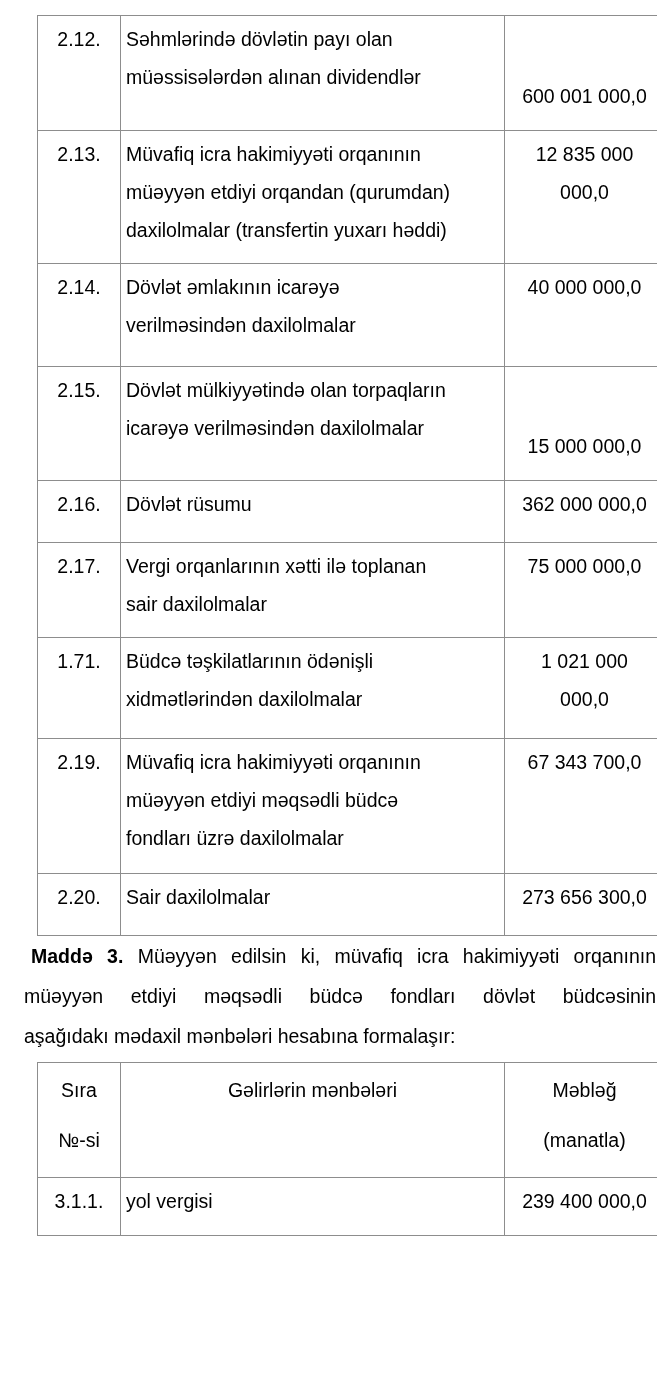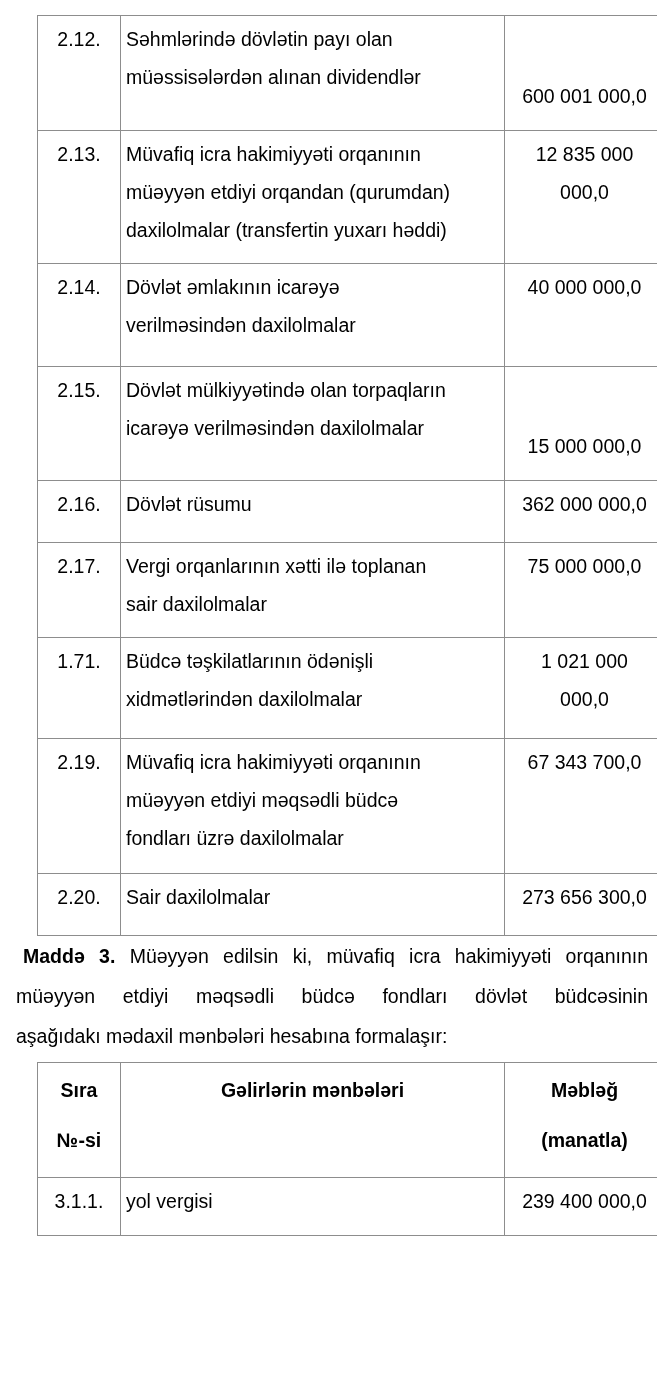--- a/index.html
+++ b/index.html
@@ -49,28 +49,28 @@
   }
   td.amt {
     text-align: center;
     white-space: pre-line;
   }
   td.vbottom {
     vertical-align: bottom;
     padding-bottom: 15px;
   }
   th.hcell {
-    font-weight: bold;
+    font-weight: normal;
     text-align: center;
     white-space: pre-line;
     line-height: 50px;
     padding-top: 2px;
   }
   .para {
-    margin: 0 0 0 16px;
+    margin: 0 0 0 24px;
     width: 632px;
     line-height: 40px;
   }
   .pline {
     display: block;
     text-align: justify;
   }
   .pline.jl {
     text-align-last: justify;
   }

